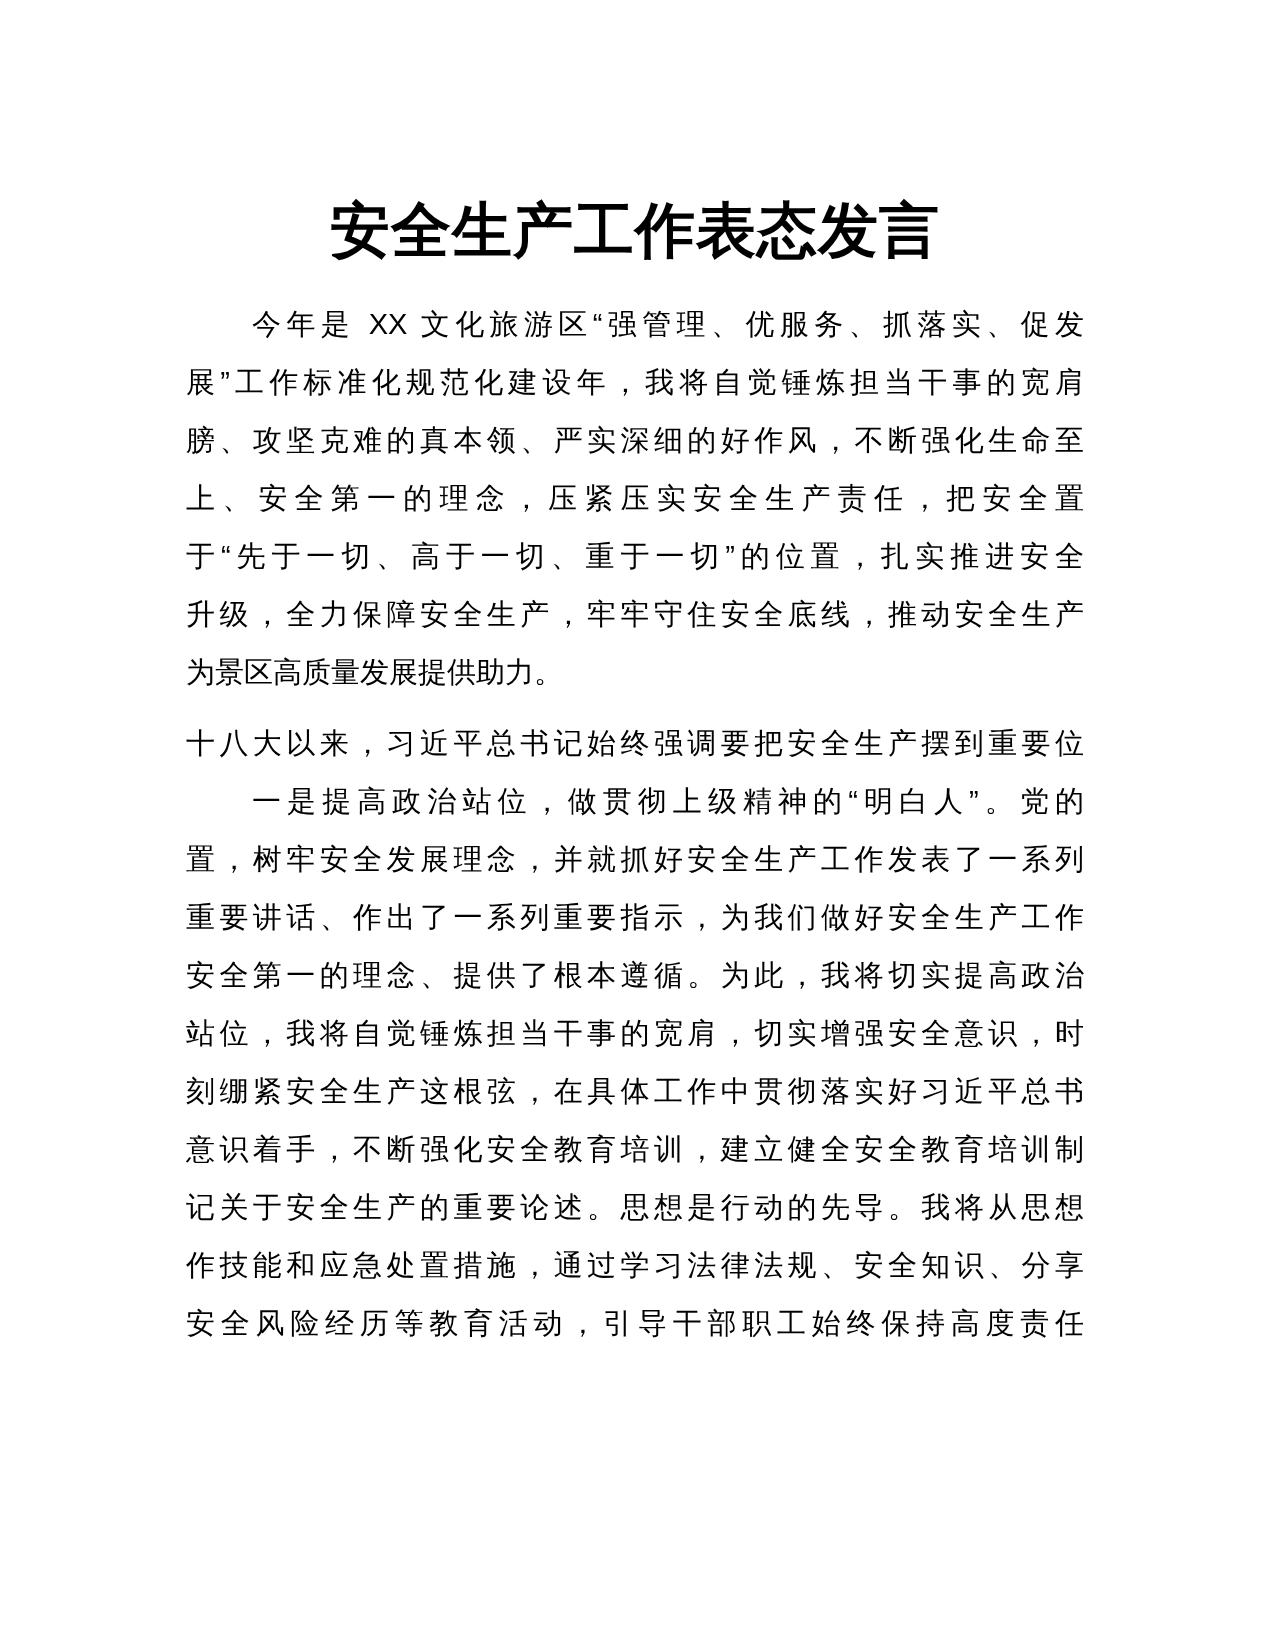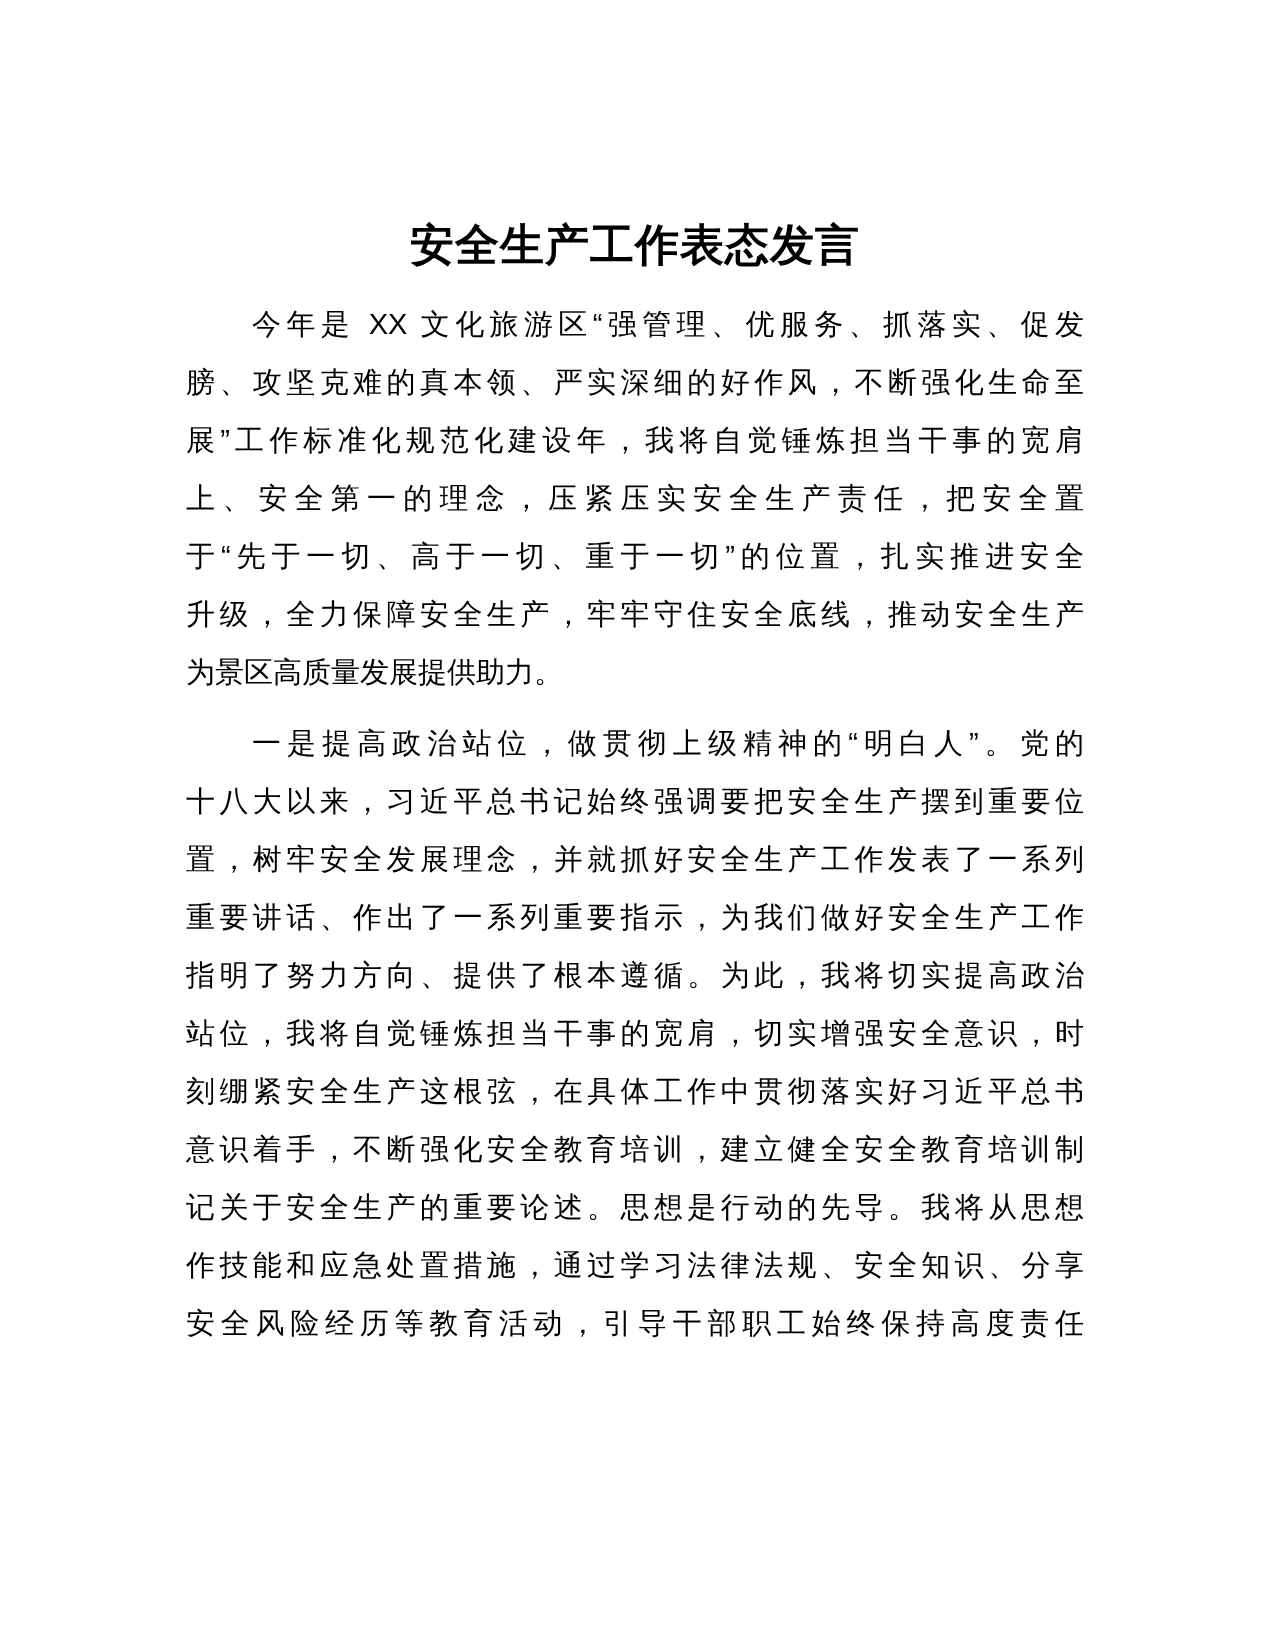--- a/index.html
+++ b/index.html
@@ -15,25 +15,25 @@
     position: relative;
     width: 1275px;
     height: 1650px;
     background: #ffffff;
     color: #000000;
     font-family: "Liberation Sans", sans-serif;
     overflow: hidden;
   }
   .doc-title {
     position: absolute;
-    top: 216px;
+    top: 202px;
     left: 186px;
     width: 898px;
     margin: 0;
-    font-size: 44px;
+    font-size: 60px;
     line-height: 58px;
     font-weight: 600;
     text-align: center;
     letter-spacing: 1px;
   }
   .doc-body {
     position: absolute;
     top: 295px;
     left: 186px;
     width: 898px;
@@ -61,34 +61,34 @@
 <body>
 
 <div class="page">
 
   <h1 class="doc-title">安全生产工作表态发言</h1>
 
   <div class="doc-body">
 
     <div class="para">
       <div class="line first">今年是 XX 文化旅游区“强管理、优服务、抓落实、促发</div>
+      <div class="line">展”工作标准化规范化建设年，我将自觉锤炼担当干事的宽肩</div>
       <div class="line">膀、攻坚克难的真本领、严实深细的好作风，不断强化生命至</div>
-      <div class="line">展”工作标准化规范化建设年，我将自觉锤炼担当干事的宽肩</div>
       <div class="line">上、安全第一的理念，压紧压实安全生产责任，把安全置</div>
       <div class="line">于“先于一切、高于一切、重于一切”的位置，扎实推进安全</div>
       <div class="line">升级，全力保障安全生产，牢牢守住安全底线，推动安全生产</div>
       <div class="line noj">为景区高质量发展提供助力。</div>
     </div>
 
     <div class="para">
+      <div class="line">十八大以来，习近平总书记始终强调要把安全生产摆到重要位</div>
       <div class="line first">一是提高政治站位，做贯彻上级精神的“明白人”。党的</div>
-      <div class="line">十八大以来，习近平总书记始终强调要把安全生产摆到重要位</div>
       <div class="line">置，树牢安全发展理念，并就抓好安全生产工作发表了一系列</div>
       <div class="line">重要讲话、作出了一系列重要指示，为我们做好安全生产工作</div>
-      <div class="line">指明了努力方向、提供了根本遵循。为此，我将切实提高政治</div>
+      <div class="line">安全第一的理念、提供了根本遵循。为此，我将切实提高政治</div>
       <div class="line">站位，我将自觉锤炼担当干事的宽肩，切实增强安全意识，时</div>
       <div class="line">刻绷紧安全生产这根弦，在具体工作中贯彻落实好习近平总书</div>
       <div class="line">意识着手，不断强化安全教育培训，建立健全安全教育培训制</div>
       <div class="line">记关于安全生产的重要论述。思想是行动的先导。我将从思想</div>
       <div class="line">作技能和应急处置措施，通过学习法律法规、安全知识、分享</div>
       <div class="line">安全风险经历等教育活动，引导干部职工始终保持高度责任</div>
     </div>
 
   </div>
 </div>

